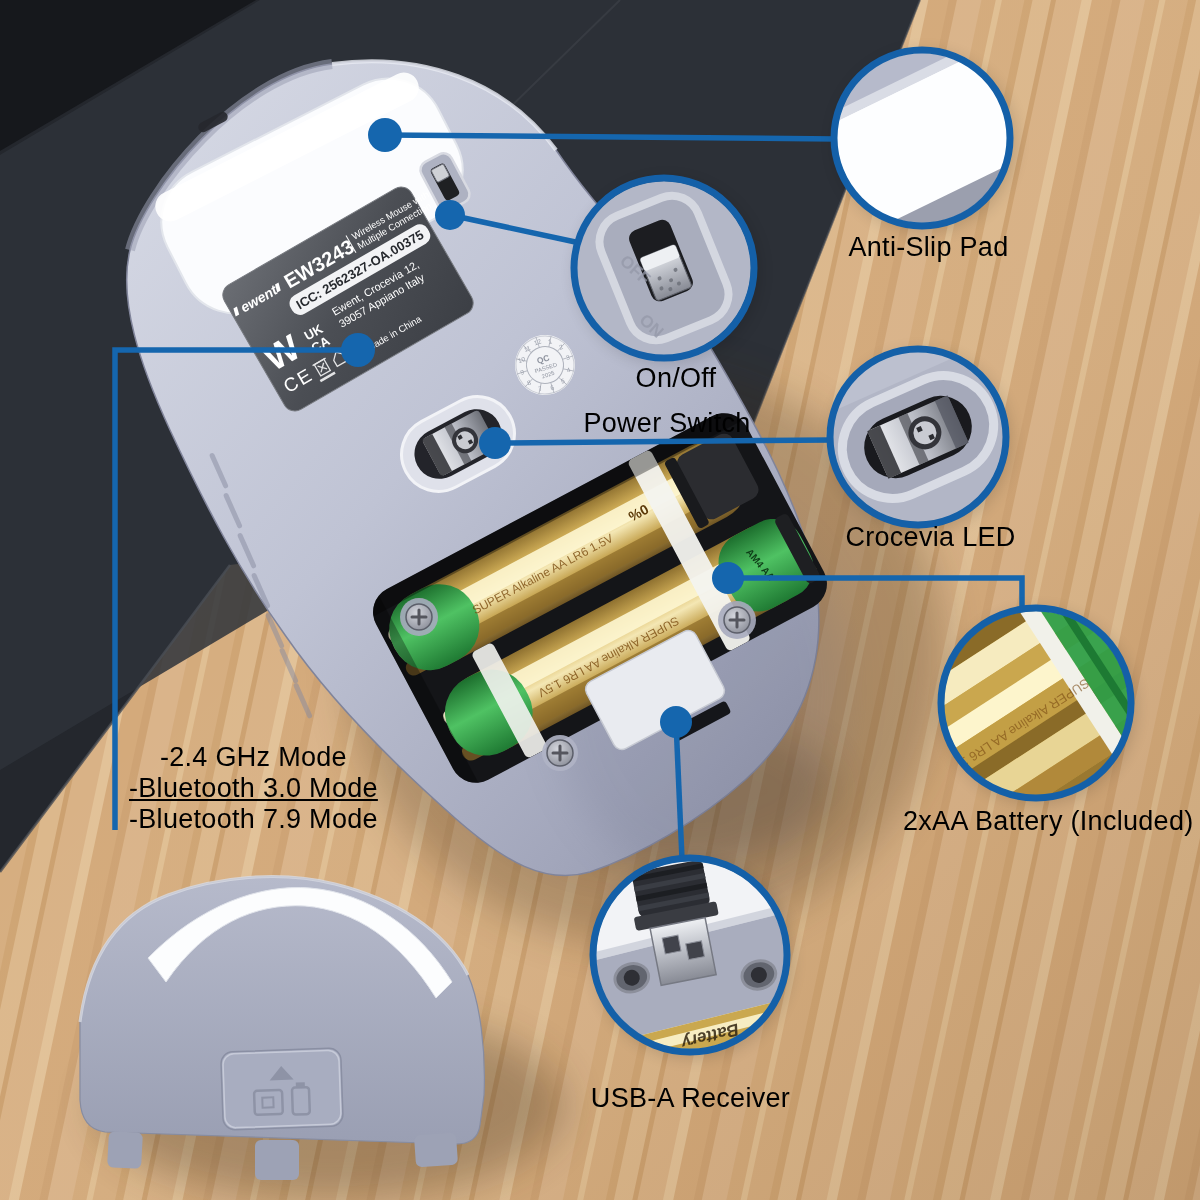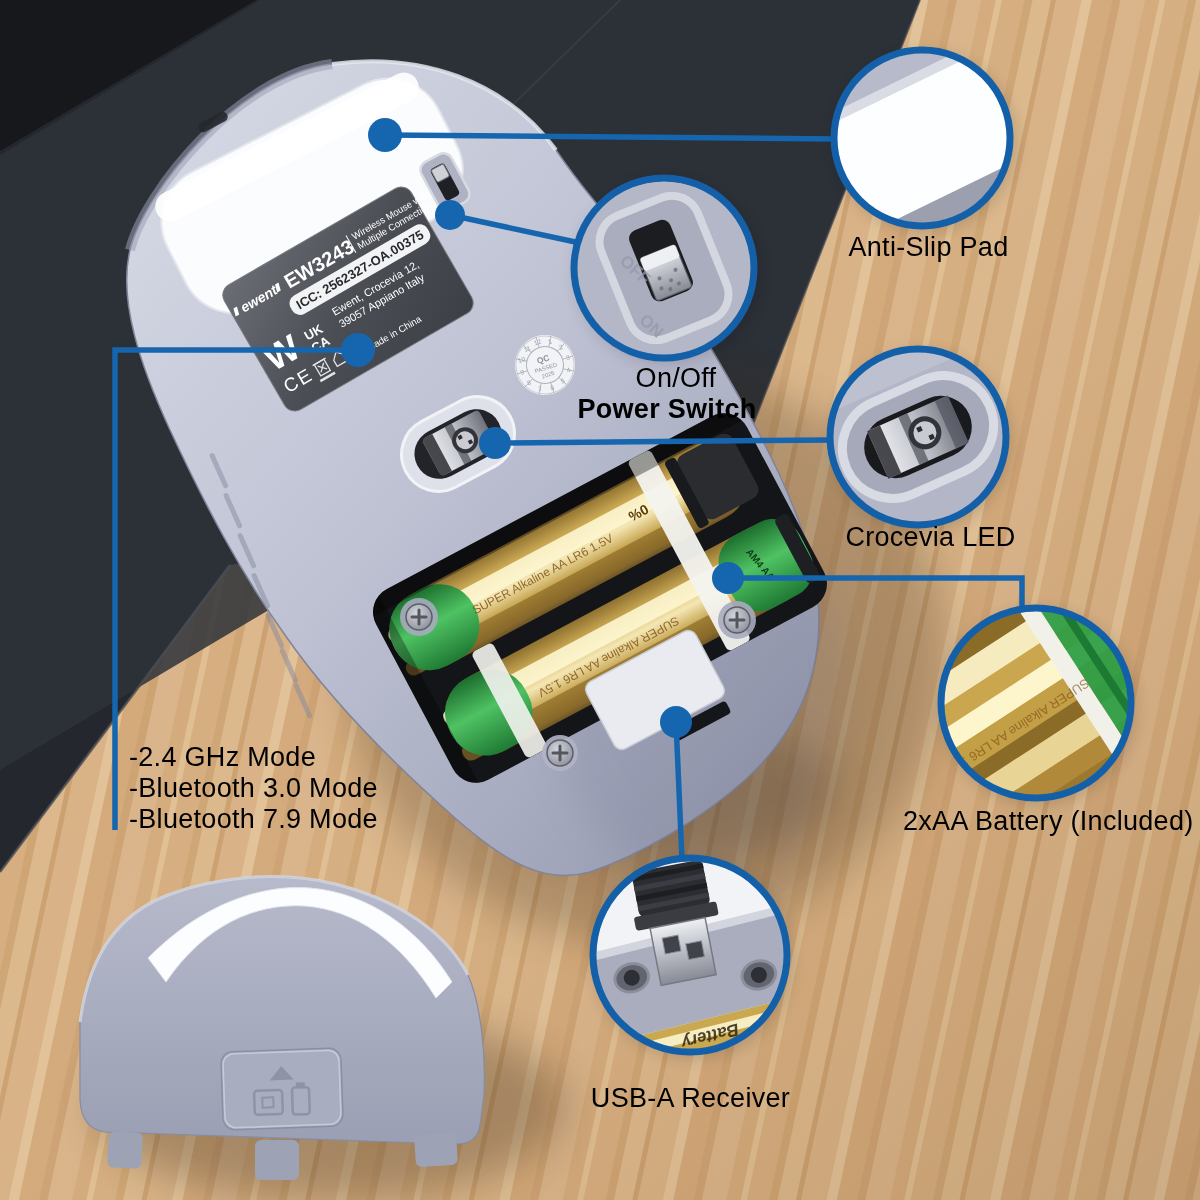--- a/index.html
+++ b/index.html
@@ -451,27 +451,27 @@
         </g>
       </g>
     </g>
     <circle cx="690" cy="955" r="97" fill="none" stroke="#1460a8" stroke-width="7"></circle>
   </g>
 </svg>
 
 <div class="co-label center" style="left:826px;top:232px;width:205px;">Anti-Slip Pad</div>
 
 <div class="co-label center" style="left:576px;top:363px;width:200px;">On/Off</div>
-<div class="co-label center" style="left:557px;top:394px;width:220px;font-weight:bold;">Power Switch</div>
+<div class="co-label center" style="left:557px;top:408px;width:220px;">Power Switch</div>
 
 <div class="co-label center" style="left:818px;top:522px;width:225px;">Crocevia LED</div>
 
 <div class="co-label" style="left:903px;top:806px;width:297px;">2xAA Battery (Included)</div>
 
 <div class="co-label center" style="left:583px;top:1048px;width:215px;margin-top:35px;">USB-A Receiver</div>
 
-<div style="position:absolute;left:129px;top:742px;">
+<div style="position:absolute;left:129px;top:742px;text-align:center;">
   <div class="co-label" style="position:static;">-2.4 GHz Mode</div>
-  <div class="co-label" style="position:static;">-Bluetooth 3.0 Mode</div>
+  <div class="co-label" style="position:static;text-decoration:underline;">-Bluetooth 3.0 Mode</div>
   <div class="co-label" style="position:static;">-Bluetooth 7.9 Mode</div>
 </div>
 
 </div>
 
 </body></html>

